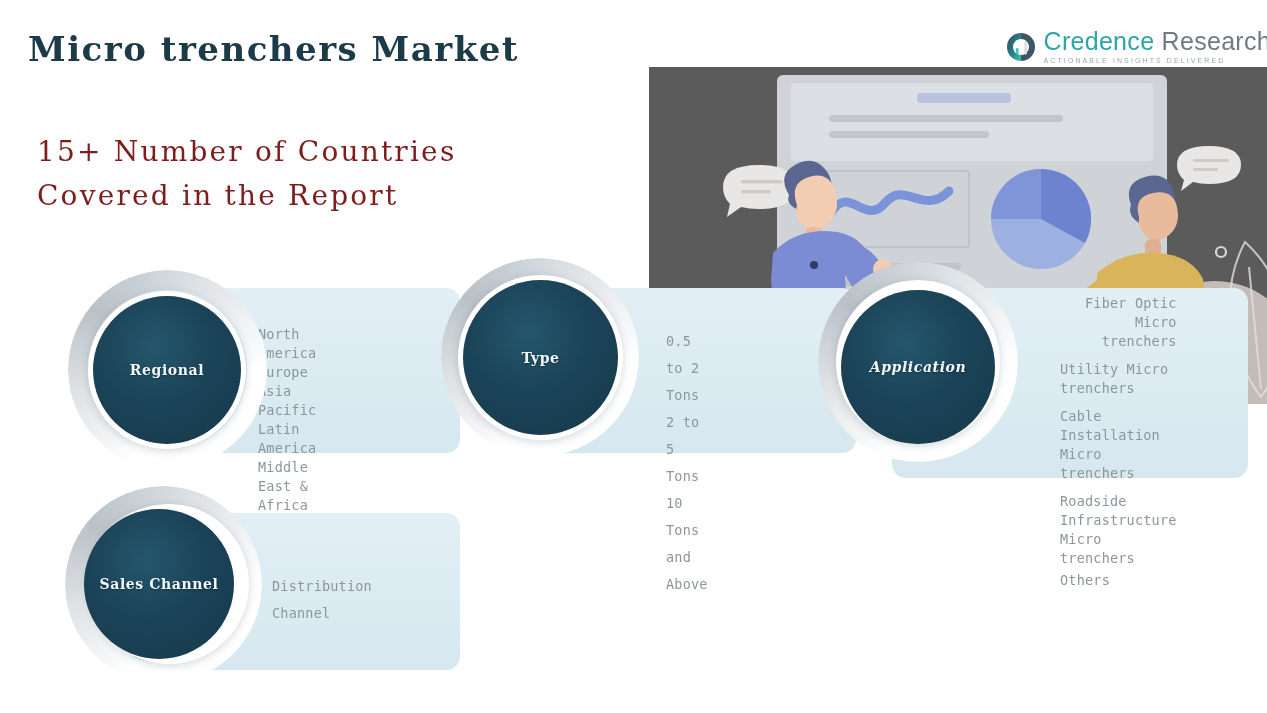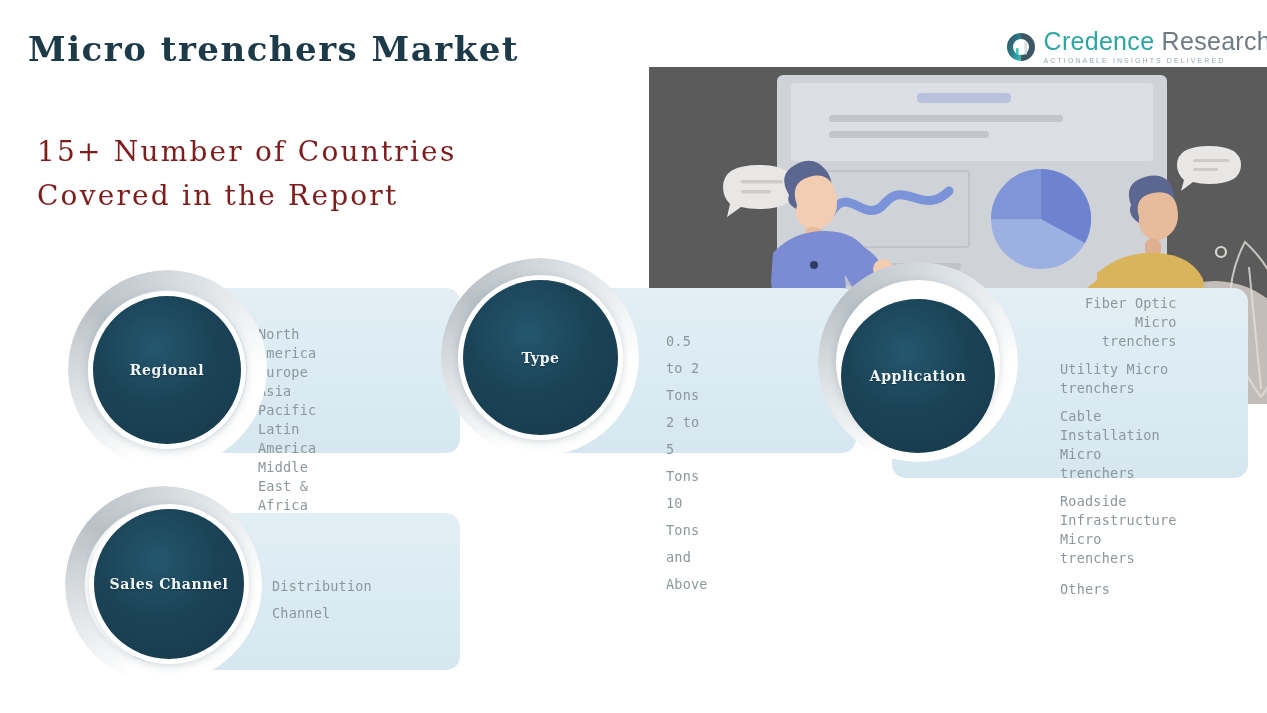--- a/index.html
+++ b/index.html
@@ -238,36 +238,36 @@
   </div>
 
   <div class="group">
     <div class="panel" style="left:860px;top:288px;width:356px;height:190px;"></div>
     <div class="panel-list" style="left:1028px;top:294px;line-height:19px;">
       <div class="li" style="margin-bottom:9px;text-align:right;">Fiber Optic Micro
 trenchers</div>
       <div class="li" style="margin-bottom:9px;">Utility Micro trenchers</div>
       <div class="li" style="margin-bottom:9px;">Cable Installation
 Micro trenchers</div>
-      <div class="li" style="margin-bottom:12px;">Roadside Infrastructure
+      <div class="li" style="margin-bottom:3px;">Roadside Infrastructure
 Micro trenchers</div>
       <div class="li">Others</div>
     </div>
     <div class="ring-outer" style="left:786px;top:262px;width:200px;height:200px;"></div>
     <div class="ring-white" style="left:804px;top:280px;width:164px;height:164px;"></div>
-    <div class="disc" style="left:809px;top:299px;width:154px;height:154px;">
+    <div class="disc" style="left:809px;top:290px;width:154px;height:154px;font-style:italic;">
       <span class="disc-label">Application</span>
     </div>
   </div>
 
   <div class="group">
     <div class="panel" style="left:102px;top:513px;width:326px;height:157px;"></div>
     <div class="panel-list" style="left:240px;top:573px;line-height:27px;">
       <div class="li">Distribution Channel</div>
     </div>
     <div class="ring-outer" style="left:33px;top:486px;width:197px;height:197px;"></div>
     <div class="ring-white" style="left:57px;top:504px;width:160px;height:160px;"></div>
-    <div class="disc" style="left:62px;top:509px;width:150px;height:150px;">
+    <div class="disc" style="left:52px;top:509px;width:150px;height:150px;">
       <span class="disc-label">Sales Channel</span>
     </div>
   </div>
 
 </div>
 
 </body></html>

